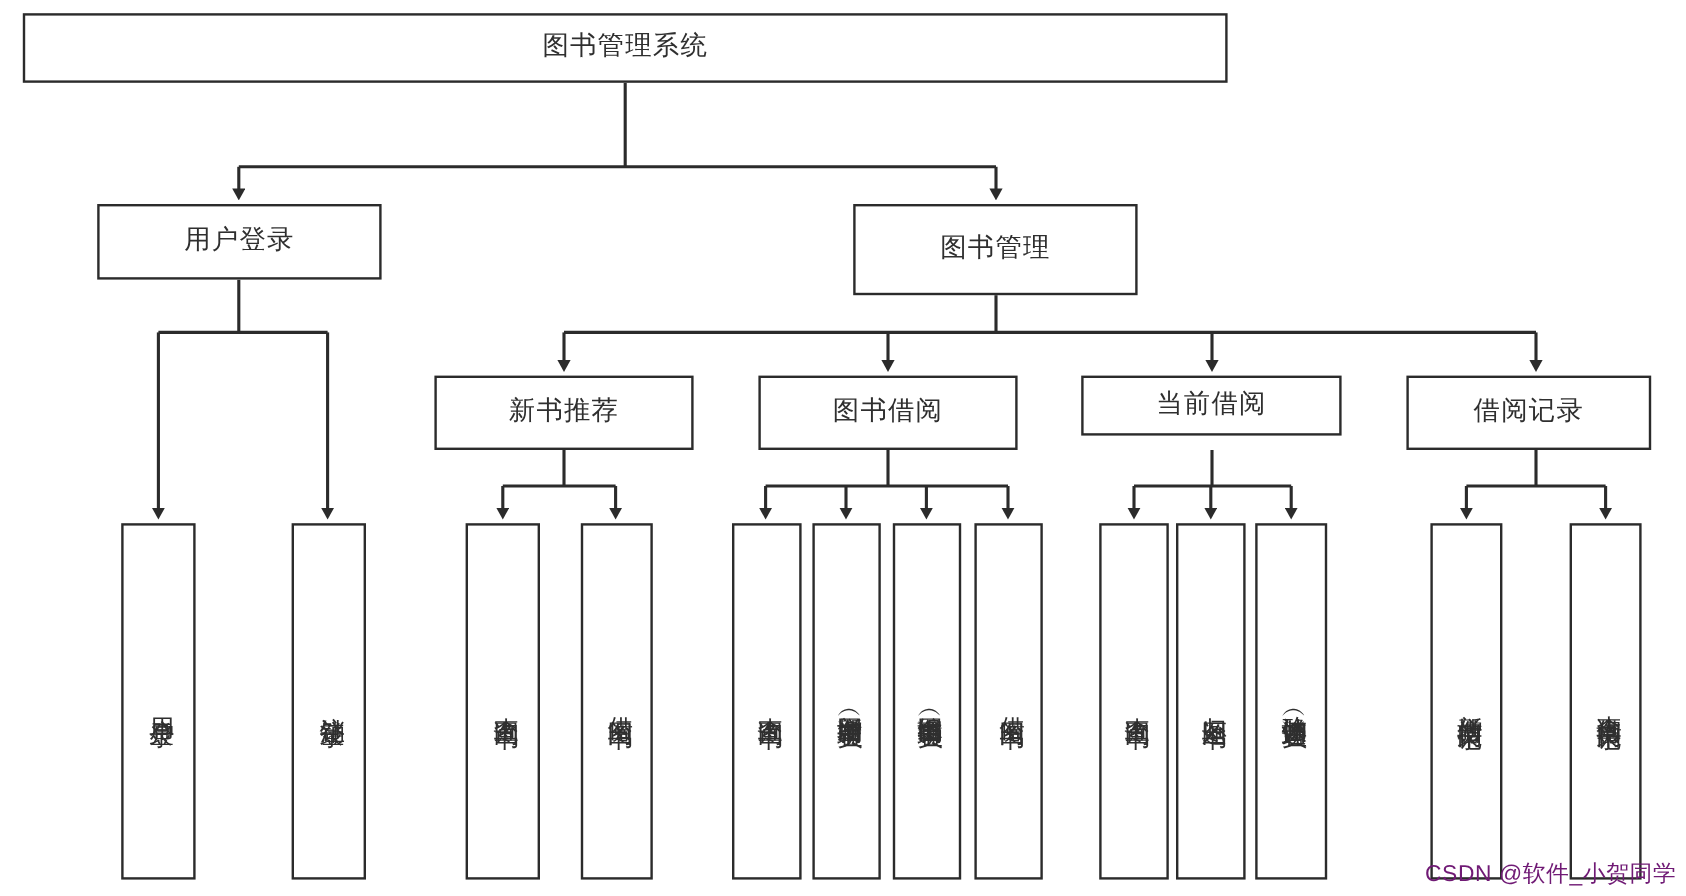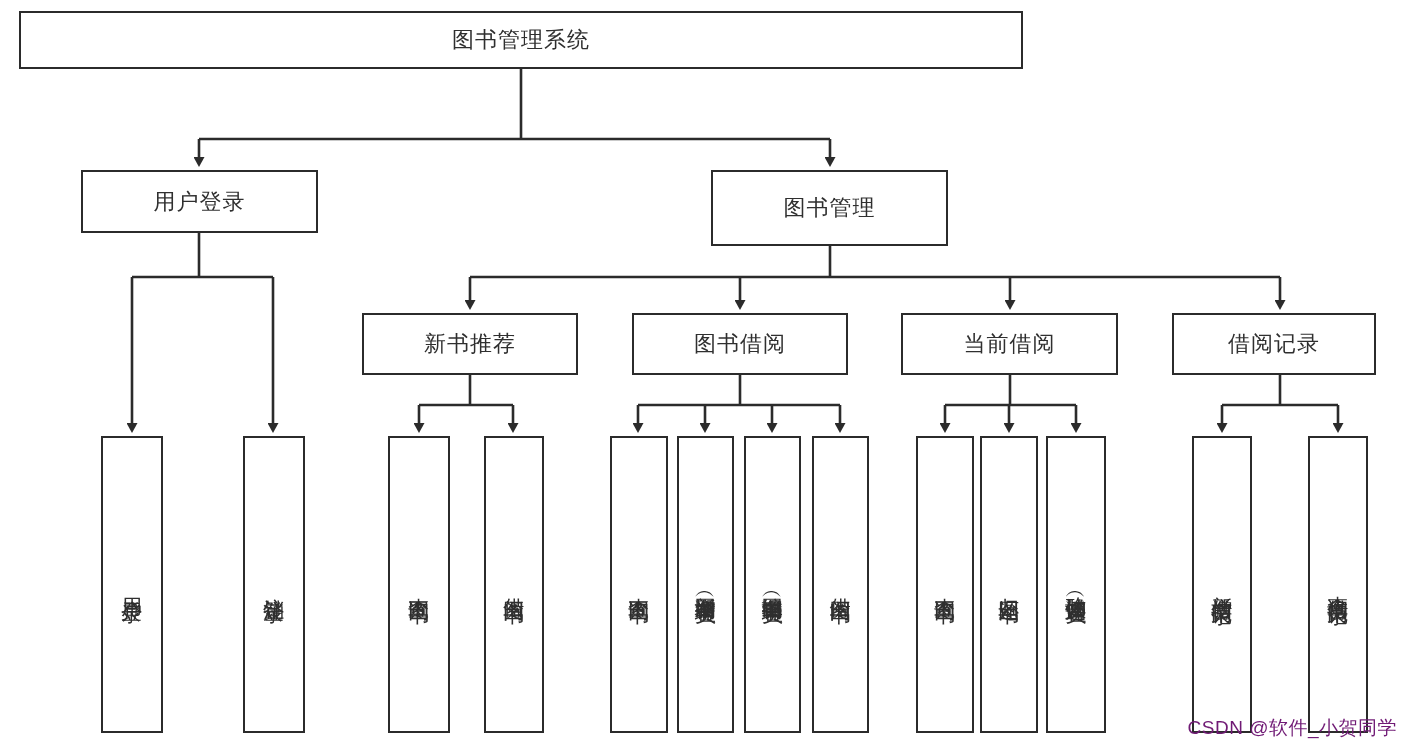--- a/index.html
+++ b/index.html
@@ -32,20 +32,21 @@
     background: #ffffff;
     display: flex;
     align-items: center;
     justify-content: center;
     color: #2f2f2f;
   }
   .node .lbl {
     display: block;
     text-align: center;
     white-space: nowrap;
+    font-family: Liberation Mono, monospace;
   }
   .node.h .lbl {
     font-size: 22px;
     letter-spacing: 1px;
     line-height: 1;
   }
   
   .node.v {
     align-items: center;
     justify-content: center;
@@ -144,21 +145,21 @@
   </div>
 
   <div class="node h" style="left:362px; top:313px; width:216px; height:62px;">
     <span class="lbl">新书推荐</span>
   </div>
 
   <div class="node h" style="left:632px; top:313px; width:216px; height:62px;">
     <span class="lbl">图书借阅</span>
   </div>
 
-  <div class="node h" style="left:901px; top:313px; width:217px; height:62px;">
+  <div class="node h" style="left:901px; top:313px; width:217px; height:50px;">
     <span class="lbl">当前借阅</span>
   </div>
 
   <div class="node h" style="left:1172px; top:313px; width:204px; height:62px;">
     <span class="lbl">借阅记录</span>
   </div>
 
   <div class="node v" style="left:101px; top:436px; width:62px; height:297px;">
     <span class="lbl">用户登录</span>
   </div>

